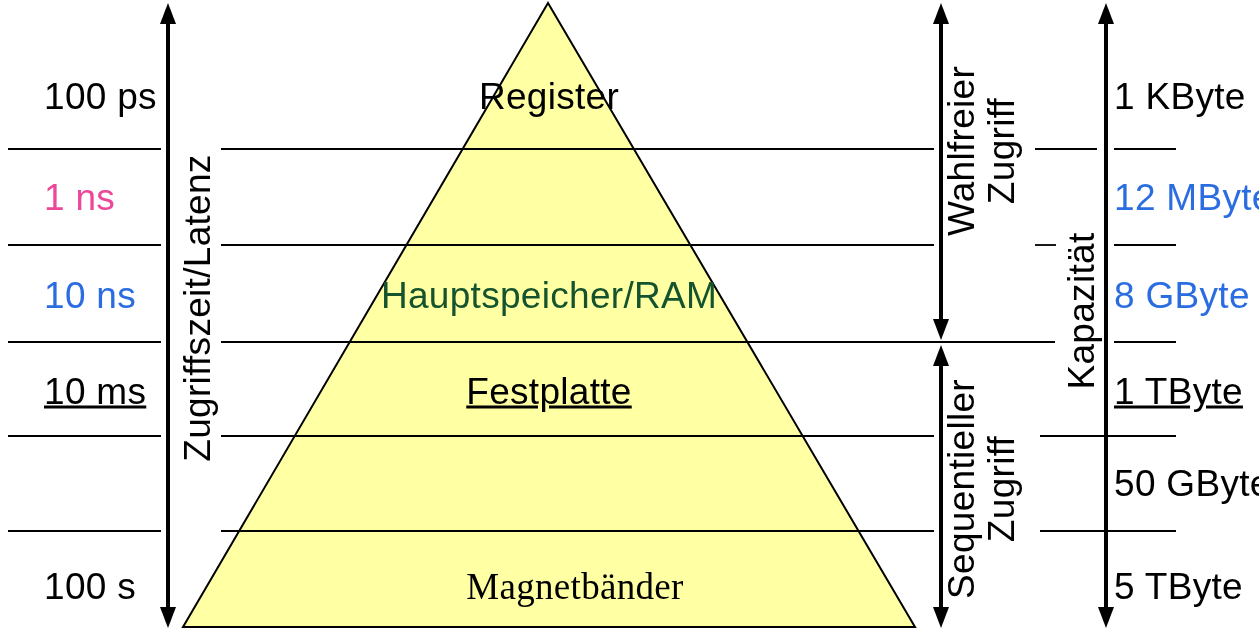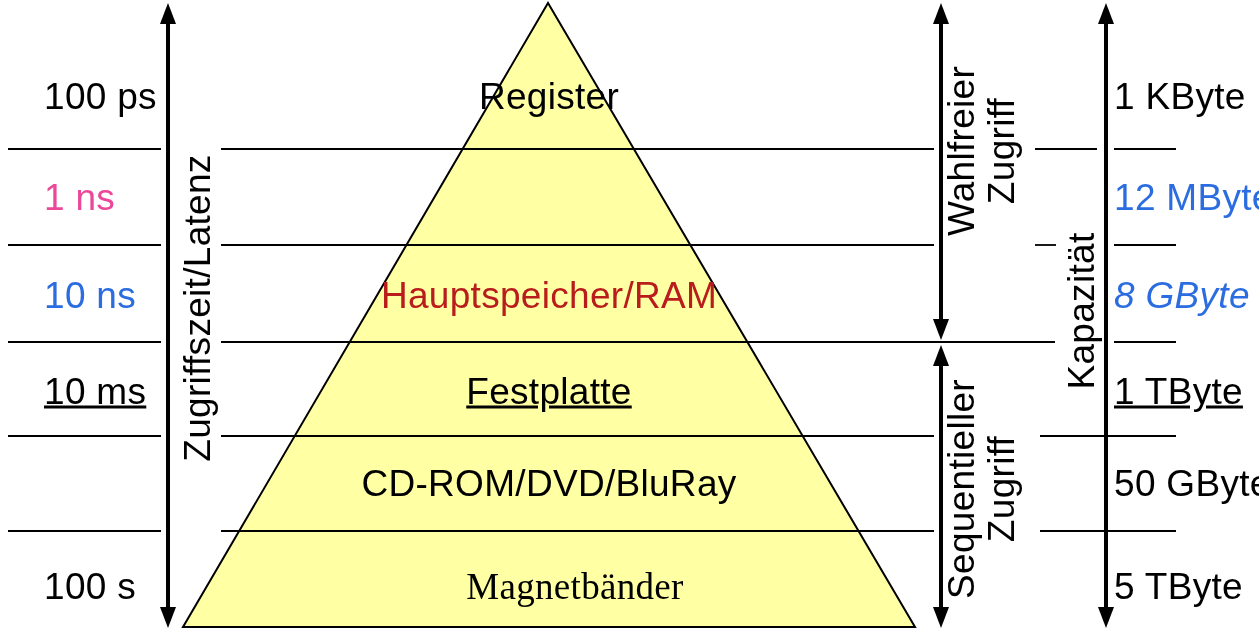--- a/index.html
+++ b/index.html
@@ -106,28 +106,27 @@
     </g>
   </svg>
 
   <div class="lbl time r0">100 ps</div>
   <div class="lbl time r1" style="color: #ec4899;">1 ns</div>
   <div class="lbl time r2" style="color: rgb(43, 109, 224);">10 ns</div>
   <div class="lbl time r3">10 ms</div>
   <div class="lbl time r5">100 s</div>
 
   <div class="lbl name r0">Register</div>
-  <div class="lbl name r2" style="color: #b91c1c;">Hauptspeicher/RAM</div>
+  <div class="lbl name r2" style="color: #14532d;">Hauptspeicher/RAM</div>
   <div class="lbl name r3">Festplatte</div>
-  <div class="lbl name r4">CD-ROM/DVD/BluRay</div>
   <div class="lbl name r5">Magnetbänder</div>
 
   <div class="lbl cap r0">1 KByte</div>
   <div class="lbl cap r1" style="color: rgb(43, 109, 224);">12 MByte</div>
-  <div class="lbl cap r2" style="color: rgb(43, 109, 224); font-style: italic;">8 GByte</div>
+  <div class="lbl cap r2" style="color: rgb(43, 109, 224);">8 GByte</div>
   <div class="lbl cap r3">1 TByte</div>
   <div class="lbl cap r4">50 GByte</div>
   <div class="lbl cap r5">5 TByte</div>
 
   <div class="rot rot-latency">Zugriffszeit/Latenz</div>
 
   <div class="rot rot-random">
     <span>Wahlfreier</span>
     <span>Zugriff</span>
   </div>

